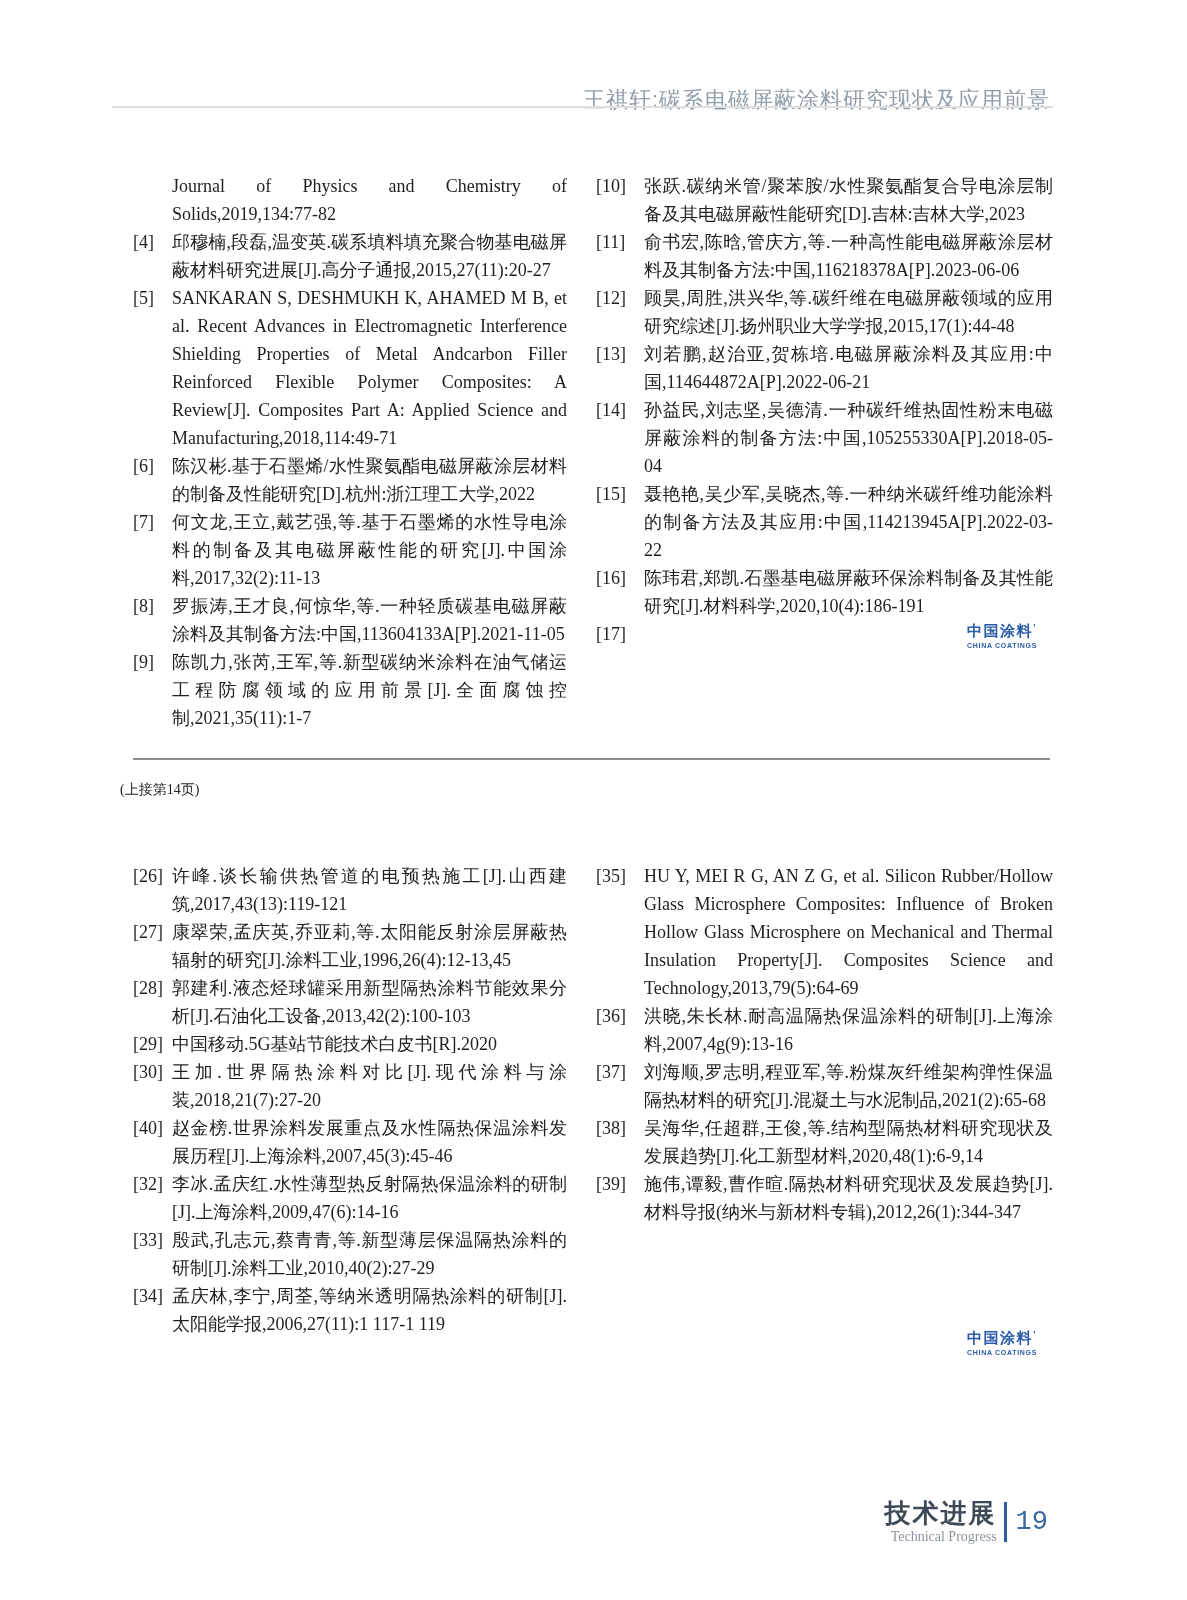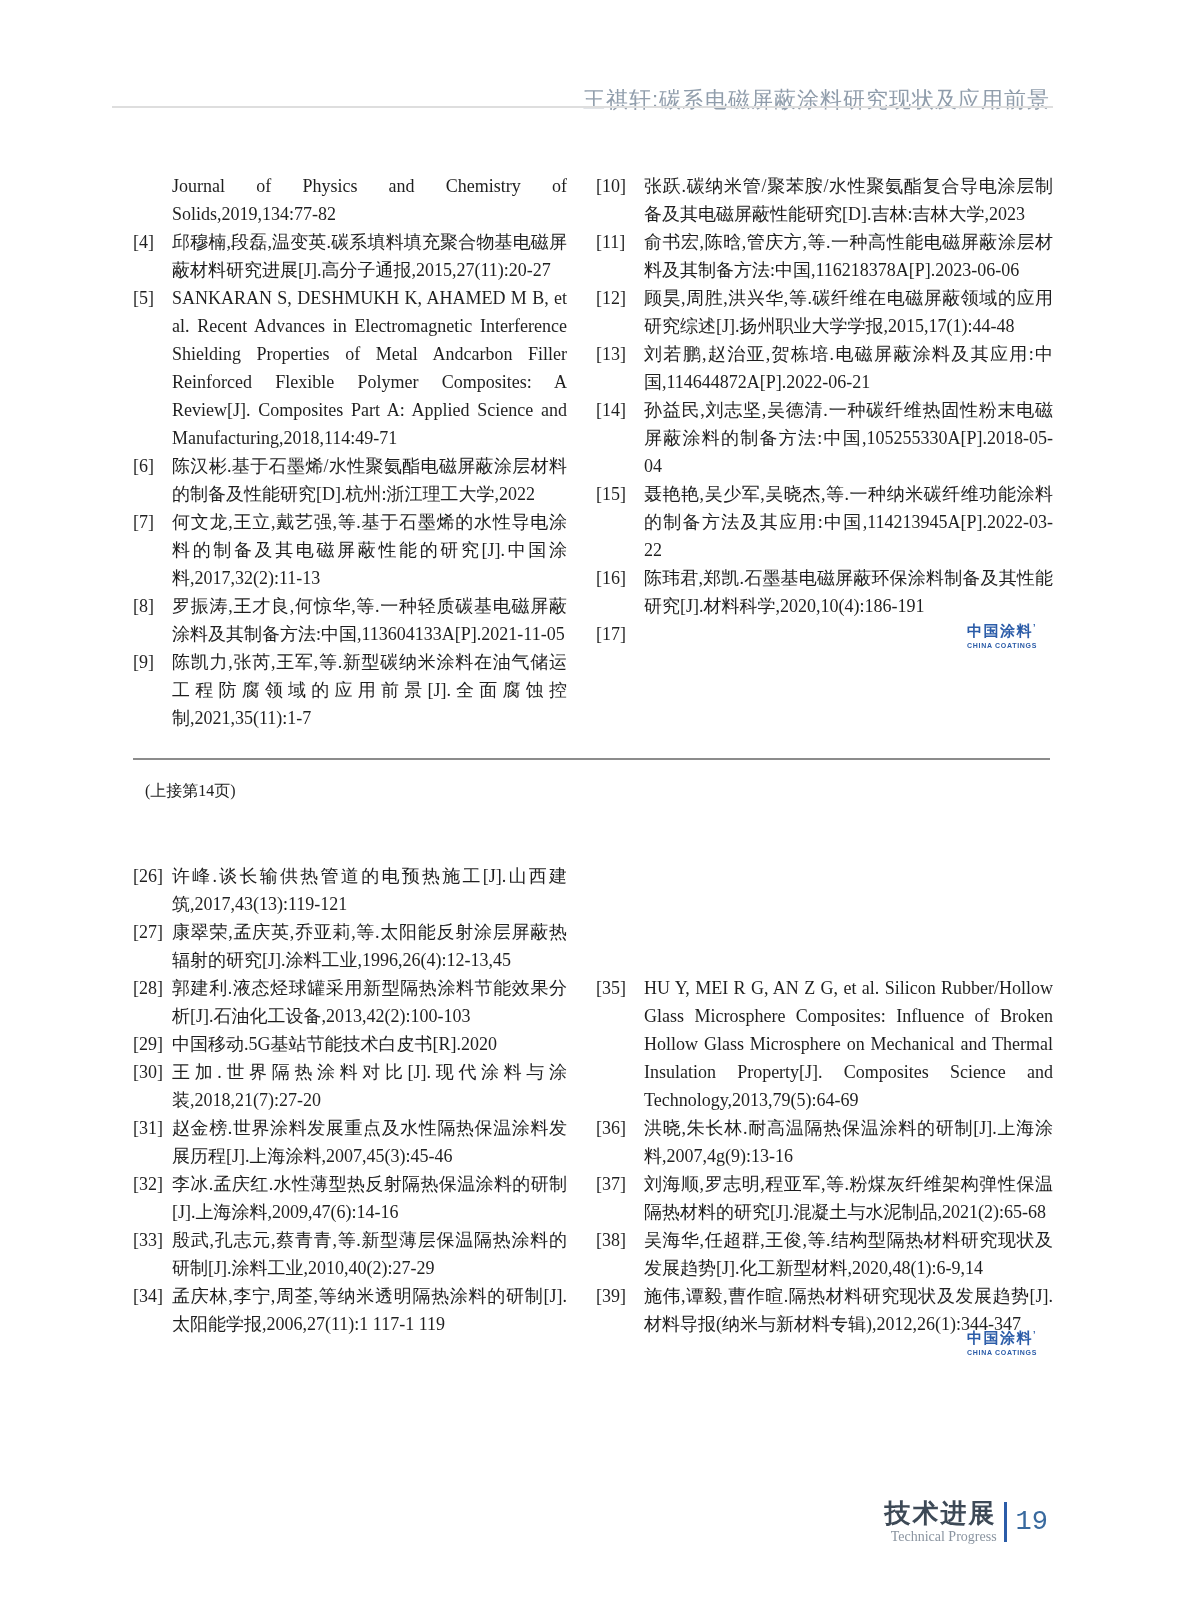--- a/index.html
+++ b/index.html
@@ -15,36 +15,36 @@
     font-family:"Liberation Sans","DejaVu Sans",sans-serif;
     font-size:22px; letter-spacing:1px;
     color:var(--header-gray,#909dab);
   }
   .header-rule {
     position:absolute; top:106px; left:112px; width:941px; height:2px;
     background:#dedede;
   }
   .refs { position:absolute; left:133px; width:920px; display:flex; }
   .refs-top { top:172px; }
-  .refs-bottom { top:862px;align-items:flex-end; }
+  .refs-bottom { top:862px; }
   .col {
     font-size:18px; line-height:28px;
     text-align:justify; text-justify:inter-ideograph;
   }
   .col-l { width:434px; margin-right:29px; }
   .col-r { width:457px; }
   .ref-item { position:relative; }
   .col-l .ref-item { padding-left:39px; }
   .col-r .ref-item { padding-left:48px; }
   .ref-no { position:absolute; left:0; top:0; }
   .divider {
     position:absolute; left:133px; top:758px; width:917px; height:2px;
     background:#8c8c8c;
   }
-  .continuation { position:absolute; left:145px; top:781px; font-size:16px; }
+  .continuation { position:absolute; left:120px; top:781px; font-size:14px; }
   .logo {
     position:absolute; text-align:center;
     color:var(--brand-blue,#2b5ca8);
     font-family:"Liberation Sans","DejaVu Sans",sans-serif;
   }
   .logo-top { left:967px; top:623px; }
   .logo-bottom { left:967px; top:1330px; }
   .logo-cn { font-size:15px; font-weight:bold; letter-spacing:1.5px; line-height:1.1; }
   .logo-mark { font-size:9px; vertical-align:top; }
   .logo-en { font-size:7px; font-weight:bold; letter-spacing:0.7px; margin-top:2px; }
@@ -105,21 +105,21 @@
 
   <div class="continuation">(上接第14页)</div>
 
   <div class="refs refs-bottom">
     <div class="col col-l">
         <div class="ref-item"><span class="ref-no">[26]</span><span class="ref-text">许峰.谈长输供热管道的电预热施工[J].山西建筑,2017,43(13):119-121</span></div>
         <div class="ref-item"><span class="ref-no">[27]</span><span class="ref-text">康翠荣,孟庆英,乔亚莉,等.太阳能反射涂层屏蔽热辐射的研究[J].涂料工业,1996,26(4):12-13,45</span></div>
         <div class="ref-item"><span class="ref-no">[28]</span><span class="ref-text">郭建利.液态烃球罐采用新型隔热涂料节能效果分析[J].石油化工设备,2013,42(2):100-103</span></div>
         <div class="ref-item"><span class="ref-no">[29]</span><span class="ref-text">中国移动.5G基站节能技术白皮书[R].2020</span></div>
         <div class="ref-item"><span class="ref-no">[30]</span><span class="ref-text">王加.世界隔热涂料对比[J].现代涂料与涂装,2018,21(7):27-20</span></div>
-        <div class="ref-item"><span class="ref-no">[31]</span><span class="ref-text">赵金榜.世界涂料发展重点及水性隔热保温涂料发展历程[J].上海涂料,2007,45(3):45-46</span></div>
+        <div class="ref-item"><span class="ref-no">[40]</span><span class="ref-text">赵金榜.世界涂料发展重点及水性隔热保温涂料发展历程[J].上海涂料,2007,45(3):45-46</span></div>
         <div class="ref-item"><span class="ref-no">[32]</span><span class="ref-text">李冰.孟庆红.水性薄型热反射隔热保温涂料的研制[J].上海涂料,2009,47(6):14-16</span></div>
         <div class="ref-item"><span class="ref-no">[33]</span><span class="ref-text">殷武,孔志元,蔡青青,等.新型薄层保温隔热涂料的研制[J].涂料工业,2010,40(2):27-29</span></div>
         <div class="ref-item"><span class="ref-no">[34]</span><span class="ref-text">孟庆林,李宁,周荃,等纳米透明隔热涂料的研制[J].太阳能学报,2006,27(11):1 117-1 119</span></div>
       </div>
     <div class="col col-r">
         <div class="ref-item"><span class="ref-no">[35]</span><span class="ref-text">HU Y, MEI R G, AN Z G, et al. Silicon Rubber/Hollow Glass Microsphere Composites: Influence of Broken Hollow Glass Microsphere on Mechanical and Thermal Insulation Property[J]. Composites Science and Technology,2013,79(5):64-69</span></div>
         <div class="ref-item"><span class="ref-no">[36]</span><span class="ref-text">洪晓,朱长林.耐高温隔热保温涂料的研制[J].上海涂料,2007,4g(9):13-16</span></div>
         <div class="ref-item"><span class="ref-no">[37]</span><span class="ref-text">刘海顺,罗志明,程亚军,等.粉煤灰纤维架构弹性保温隔热材料的研究[J].混凝土与水泥制品,2021(2):65-68</span></div>
         <div class="ref-item"><span class="ref-no">[38]</span><span class="ref-text">吴海华,任超群,王俊,等.结构型隔热材料研究现状及发展趋势[J].化工新型材料,2020,48(1):6-9,14</span></div>
         <div class="ref-item"><span class="ref-no">[39]</span><span class="ref-text">施伟,谭毅,曹作暄.隔热材料研究现状及发展趋势[J].材料导报(纳米与新材料专辑),2012,26(1):344-347</span></div>

